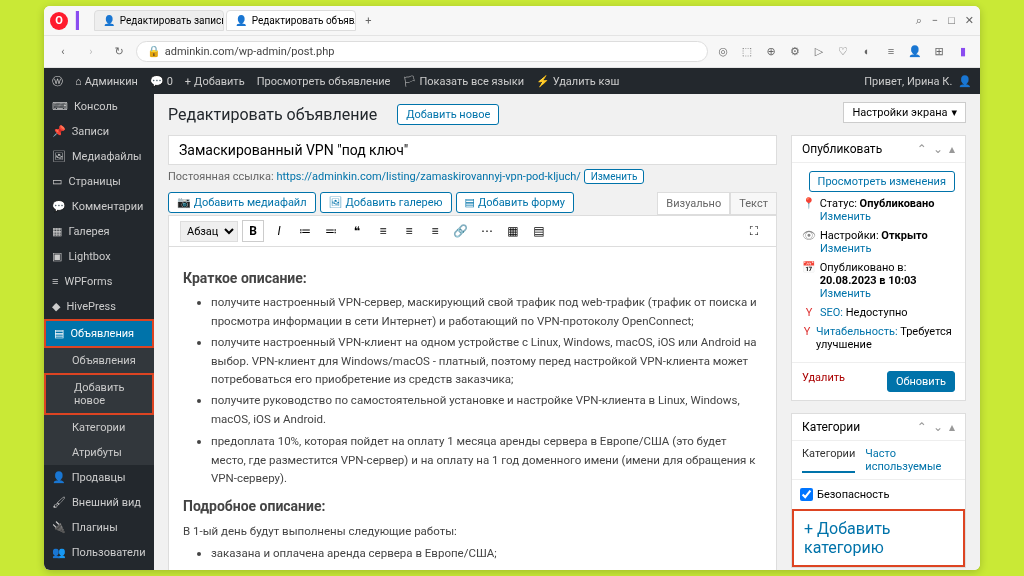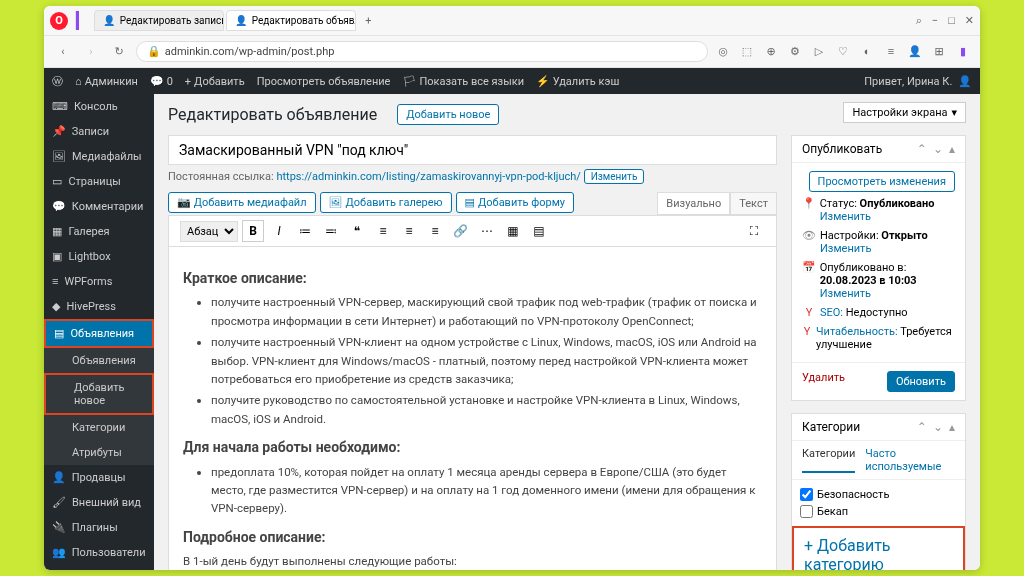--- a/index.html
+++ b/index.html
@@ -247,21 +247,20 @@
             <span class="tbtn">▤</span>
             <span style="margin-left:auto" class="tbtn">⛶</span>
           </div>
           <div class="content">
             <h4>Краткое описание:</h4>
             <ul>
                 <li>получите настроенный VPN-сервер, маскирующий свой трафик под web-трафик (трафик от поиска и просмотра информации в сети Интернет) и работающий по VPN-протоколу OpenConnect;</li>
                 <li>получите настроенный VPN-клиент на одном устройстве c Linux, Windows, macOS, iOS или Android на выбор. VPN-клиент для Windows/macOS - платный, поэтому перед настройкой VPN-клиента может потребоваться его приобретение из средств заказчика;</li>
                 <li>получите руководство по самостоятельной установке и настройке VPN-клиента в Linux, Windows, macOS, iOS и Android.</li>
               </ul>
-            <h4>Для начала работы необходимо:</h4>
             <ul>
                 <li>предоплата 10%, которая пойдет на оплату 1 месяца аренды сервера в Европе/США (это будет место, где разместится VPN-сервер) и на оплату на 1 год доменного имени (имени для обращения к VPN-серверу).</li>
               </ul>
             <h4>Подробное описание:</h4>
             <p>В 1-ый день будут выполнены следующие работы:</p>
             <ul>
                 <li>заказана и оплачена аренда сервера в Европе/США;</li>
               </ul>
           </div>
         </div>
@@ -311,21 +310,20 @@
                   <span>⌄</span>
                   <span>▴</span>
                 </span>
               </div>
             <div class="cattabs">
               <span class="cattab active">Категории</span>
               <span class="cattab">Часто используемые</span>
             </div>
             <div class="catlist" id="catlist">
                 <label><input type="checkbox" checked="" style=""> Безопасность</label>
-                <label><input type="checkbox" style=""> Бекап</label>
               </div>
             <div class="addcat hlred"><a>+ Добавить категорию</a></div>
 
           </div>
         </div>
       </div>
     </div>
   </div>
 </div>
 

